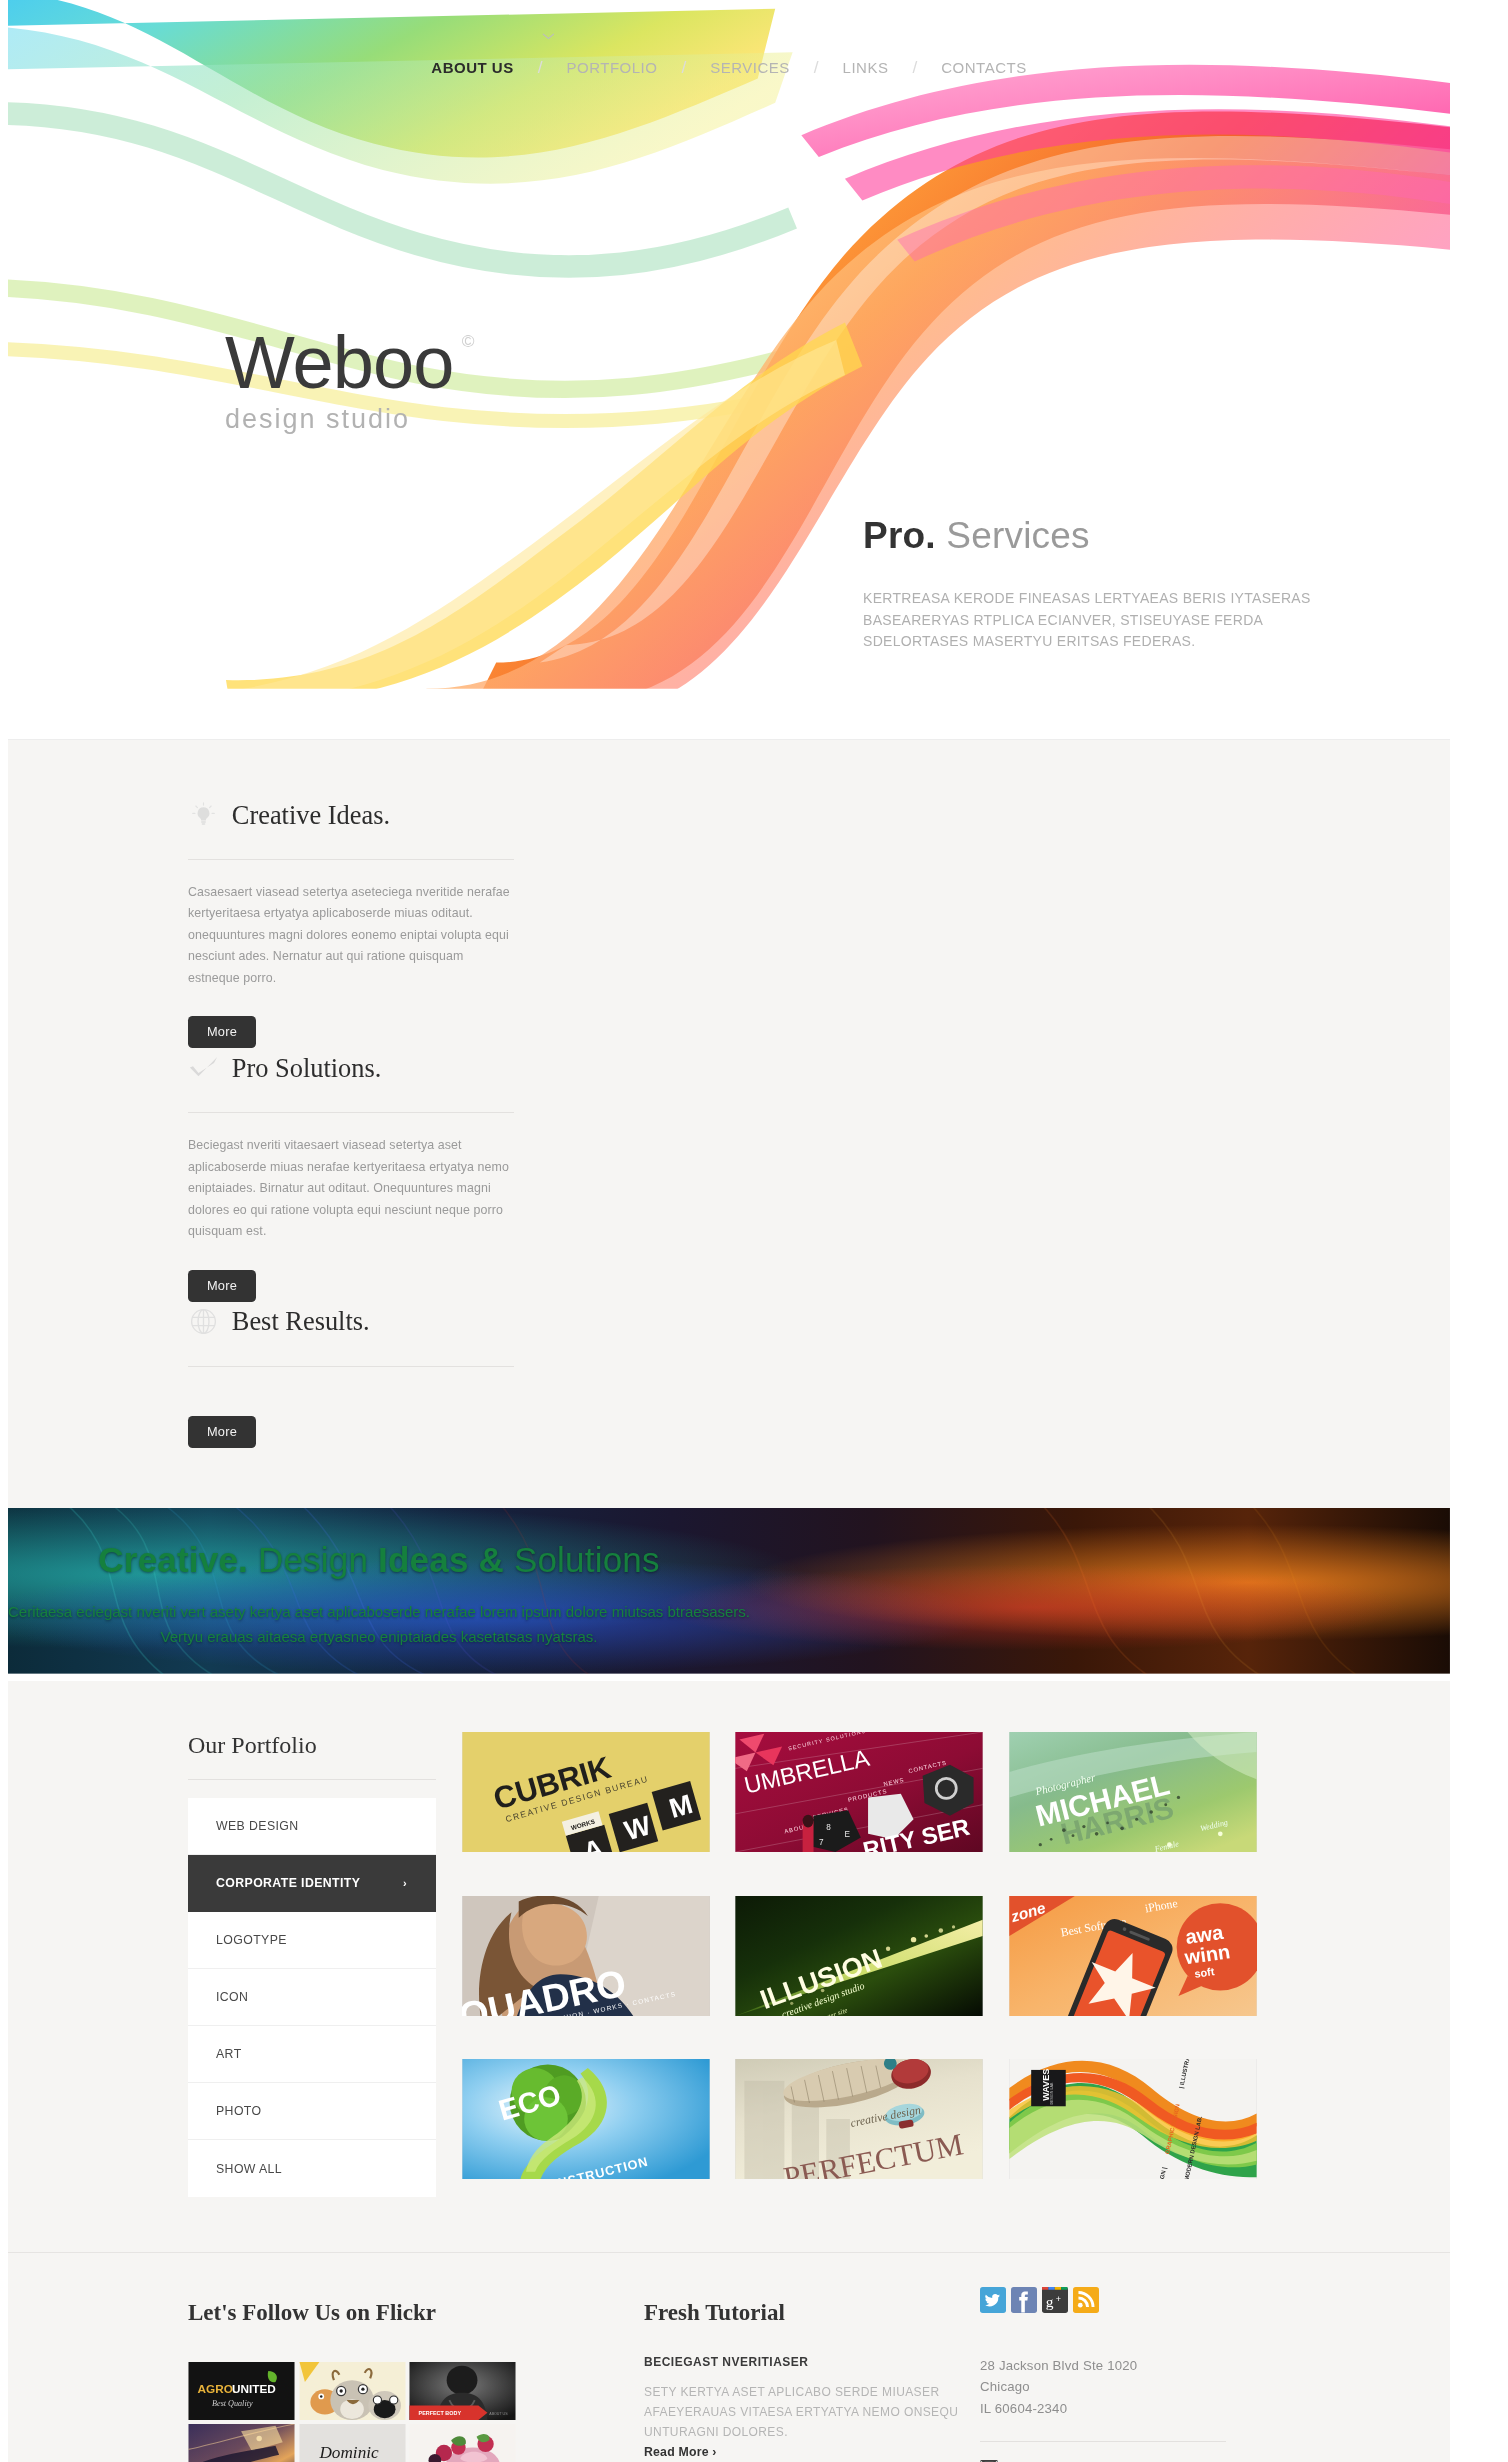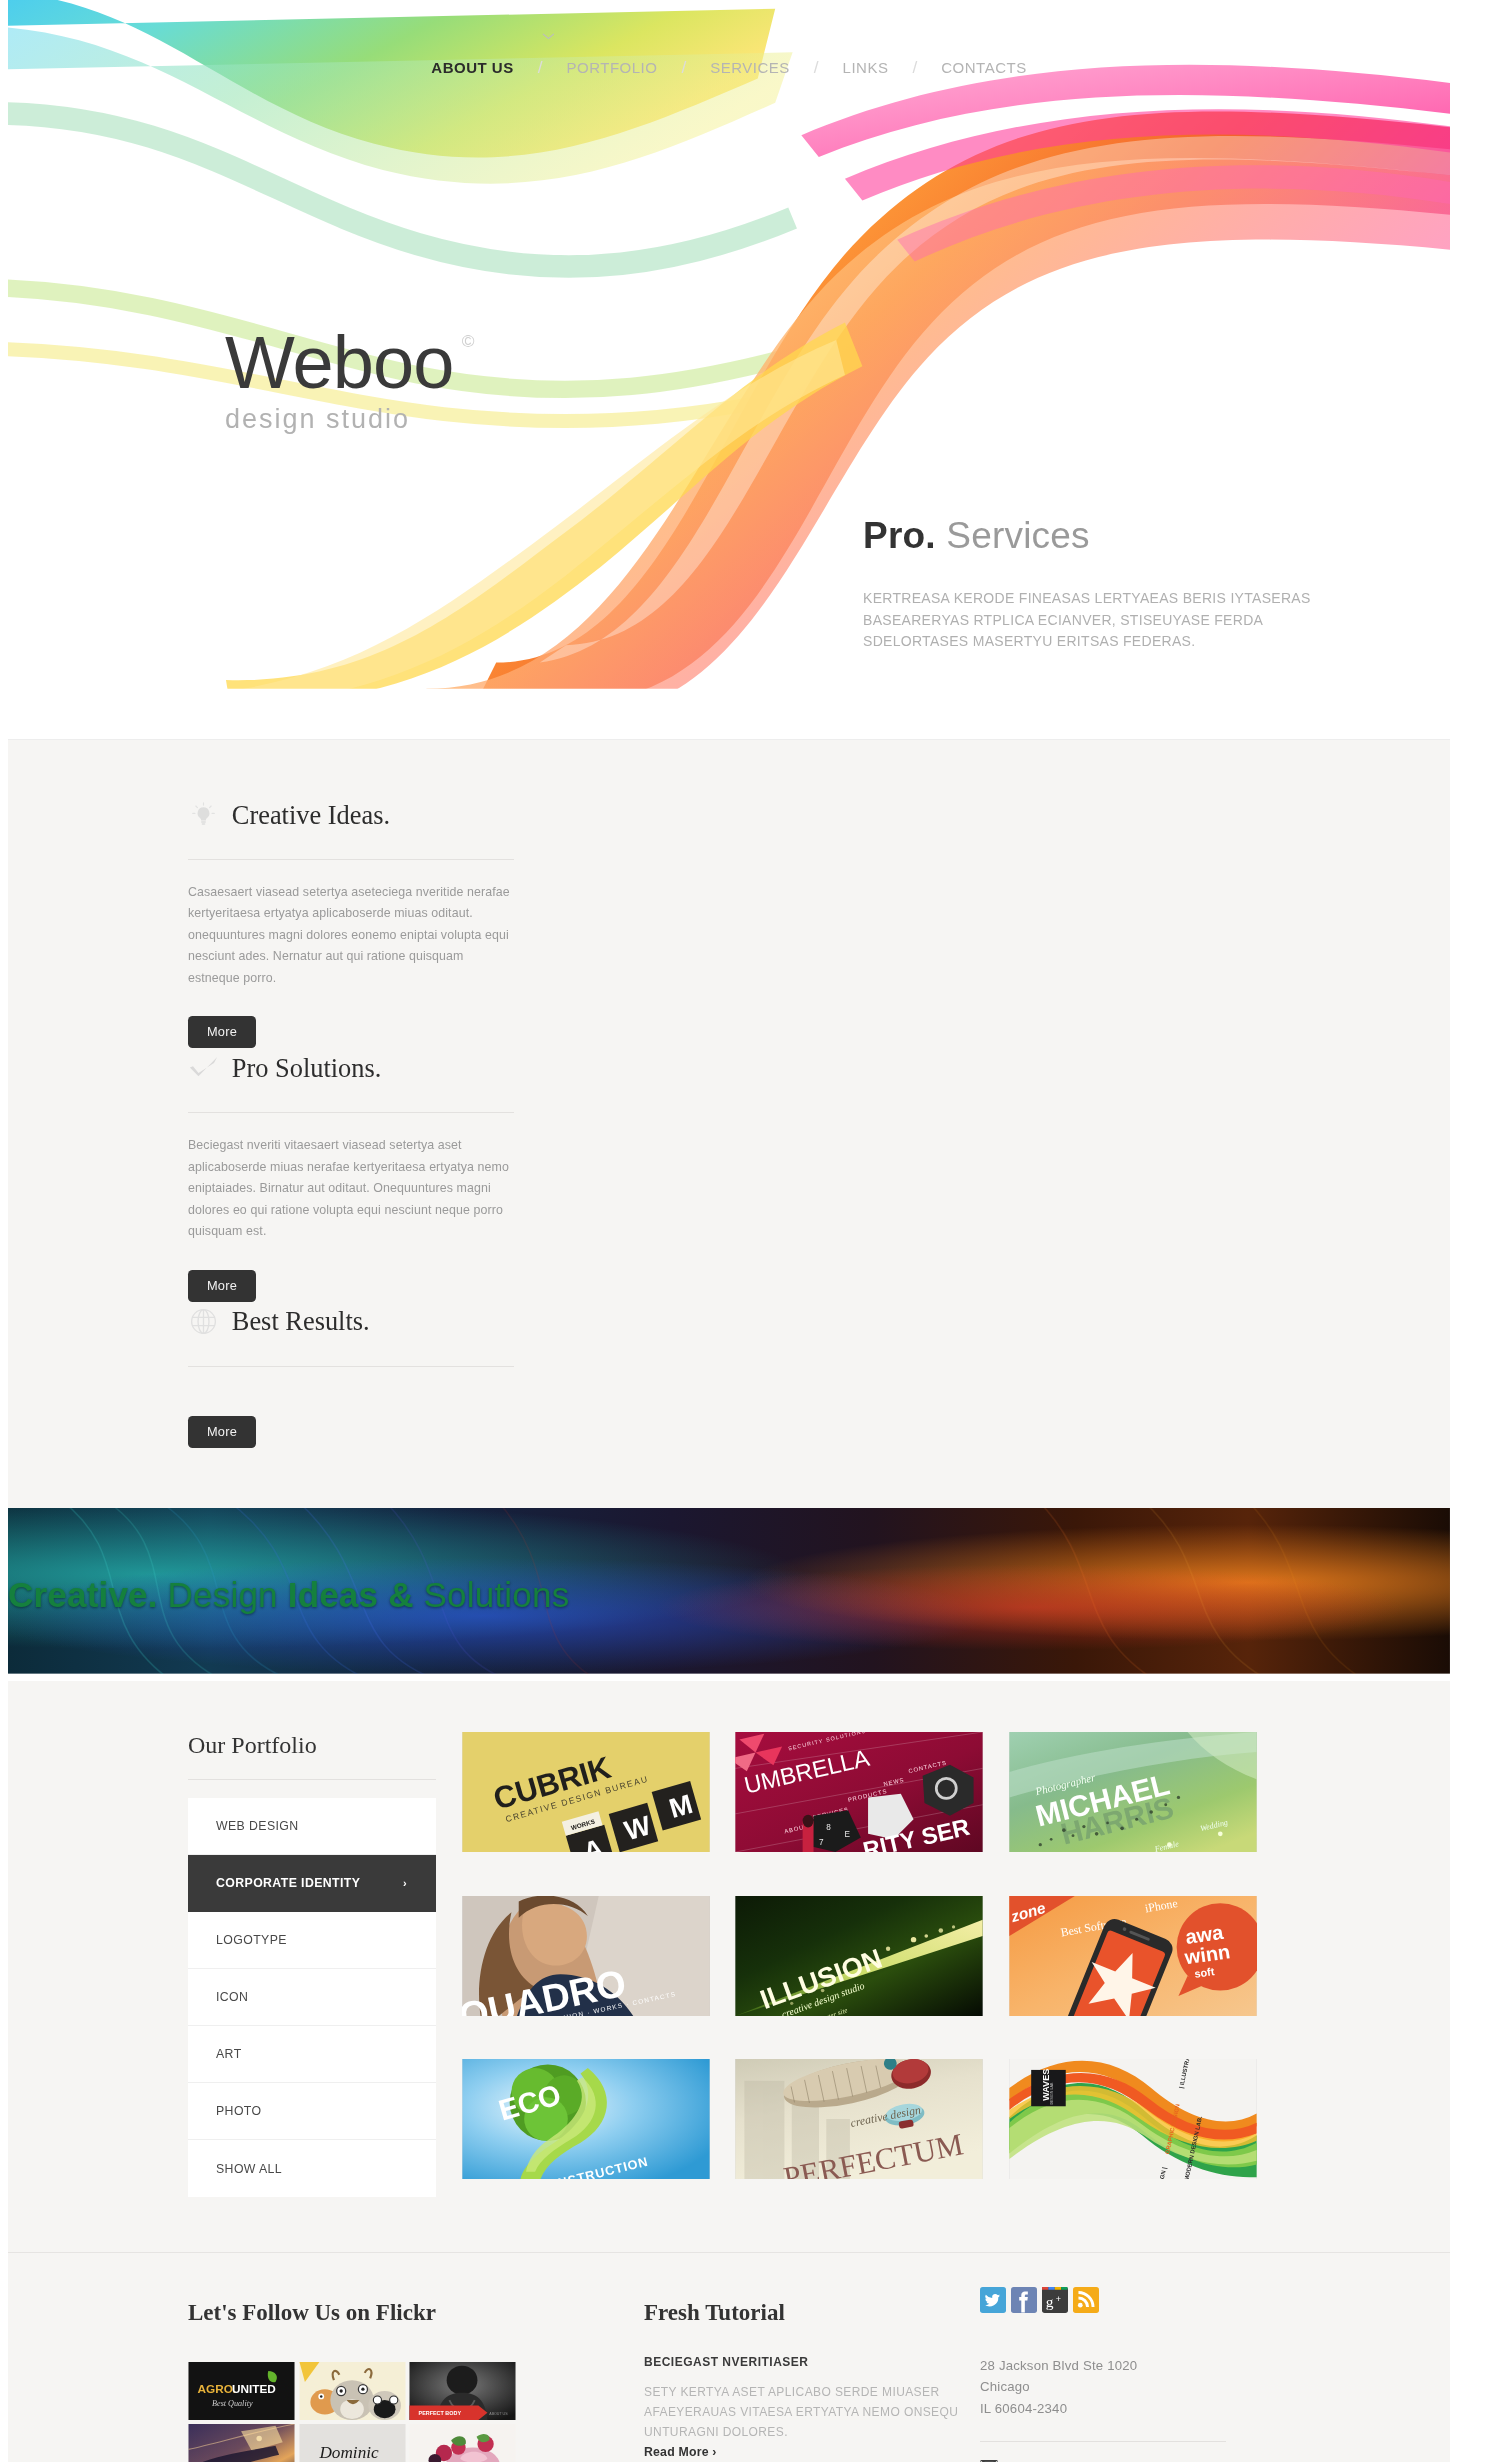--- a/index.html
+++ b/index.html
@@ -432,20 +432,24 @@
         <path d="M1420,-10 C1500,70 1460,140 1560,200" stroke="#ff9a1f" opacity=".25"></path>
       </g>
     </svg>
     <div class="promo-inner">
       <div class="promo-title">
         <b>Creative.</b>
         <span>Design</span>
         <b>Ideas &amp;</b>
         <span>Solutions</span>
       </div>
+      <div class="promo-sub">
+        <div>Ceritaesa eciegast nveriti vert asety kertya aset aplicaboserde nerafae lorem ipsum dolore miutsas btraesasers.</div>
+        <div>Vertyu erauas aitaesa ertyasneo eniptaiades kasetatsas nyatsras.</div>
+      </div>
     </div>
   </div>
 
   <div class="portfolio">
     <div class="wrap">
       <div class="pf-row">
 
         <div class="pf-side">
           <div class="pf-h">Our Portfolio</div>
           <div class="pf-rule"></div>

